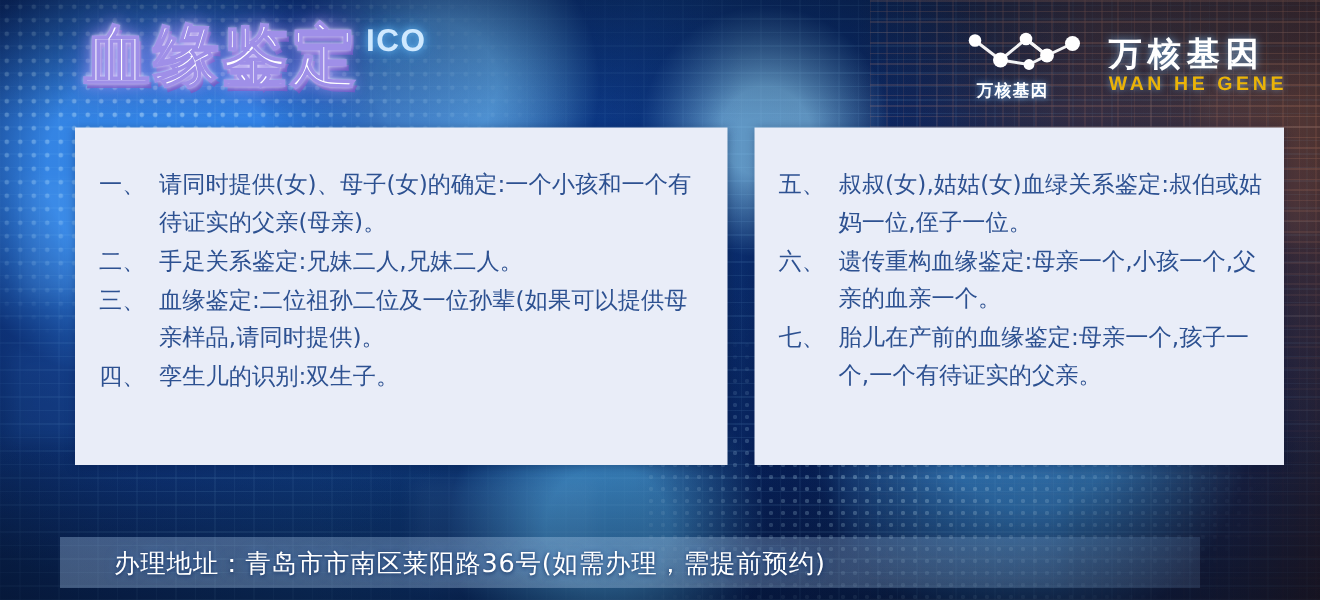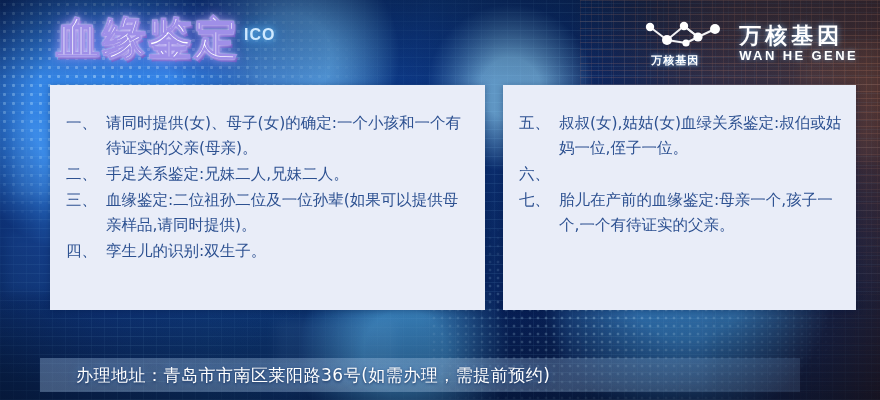--- a/index.html
+++ b/index.html
@@ -58,35 +58,35 @@
   
   .title-wrap{position:absolute;left:56px;top:16px;display:flex;align-items:flex-start;}
   .title{
     font-size:44px;line-height:1;font-weight:700;letter-spacing:2px;
     color:#ffffff;
     -webkit-text-stroke:1px #9f8fe8;
     text-shadow:0 0 3px #ffffff, 0 0 10px #b9a8ff, 2px 3px 0 rgba(110,80,190,.85), 0 0 22px rgba(120,90,230,.7);
     font-family:"DejaVu Sans","Liberation Sans",sans-serif;
   }
   .title-sup{
-    margin-left:4px;margin-top:10px;font-size:16px;font-weight:700;letter-spacing:1px;
+    margin-left:4px;margin-top:0;font-size:21px;font-weight:700;letter-spacing:1px;
     color:#cfe9ff;text-shadow:0 0 6px #6fc4ff,0 0 14px #2f8fe0;
     font-family:"Liberation Sans",sans-serif;
   }
 
   
   .brand{position:absolute;right:22px;top:20px;display:flex;align-items:center;gap:12px;}
   .brand-mark{position:relative;width:86px;height:48px;}
   .brand-mark svg{position:absolute;left:0;top:0;}
   .brand-mark-cn{position:absolute;left:10px;bottom:0;font-size:11px;font-weight:700;color:#fff;
     letter-spacing:1px;text-shadow:0 0 4px rgba(120,190,255,.9);}
   .brand-text{display:flex;flex-direction:column;align-items:flex-start;}
   .brand-cn{font-size:22px;font-weight:700;color:#fff;letter-spacing:4px;line-height:1.15;
     text-shadow:0 0 6px rgba(130,200,255,.7);}
-  .brand-en{font-size:13px;font-weight:700;color:#ffffff;letter-spacing:2.4px;line-height:1.3;
+  .brand-en{font-size:13px;font-weight:700;color:#eab308;letter-spacing:2.4px;line-height:1.3;
     text-shadow:0 0 5px rgba(130,200,255,.6);}
 
   
   .panels{position:absolute;left:50px;top:85px;width:806px;height:225px;display:flex;gap:18px;}
   .panel{background:#e9edf8;box-shadow:0 1px 6px rgba(0,20,60,.35);}
   .panel-left{width:435px;padding:26px 14px 10px 16px;box-sizing:border-box;}
   .panel-right{width:353px;padding:26px 10px 10px 16px;box-sizing:border-box;}
   .item{display:flex;align-items:flex-start;color:#2d5191;
     font-size:15.5px;line-height:25px;margin-bottom:1px;
     font-family:"DejaVu Sans","Liberation Sans",sans-serif;}
@@ -169,20 +169,21 @@
       </div>
     </div>
 
     <div class="panel panel-right">
       <div class="item">
         <span class="item-num">五、</span>
         <span class="item-txt">叔叔(女),姑姑(女)血绿关系鉴定:叔伯或姑妈一位,侄子一位。</span>
       </div>
       <div class="item">
         <span class="item-num">六、</span>
+        <span class="item-txt">遗传重构血缘鉴定:母亲一个,小孩一个,父亲的血亲一个。</span>
       </div>
       <div class="item">
         <span class="item-num">七、</span>
         <span class="item-txt">胎儿在产前的血缘鉴定:母亲一个,孩子一个,一个有待证实的父亲。</span>
       </div>
     </div>
 
   </div>
 
   <div class="addr">

